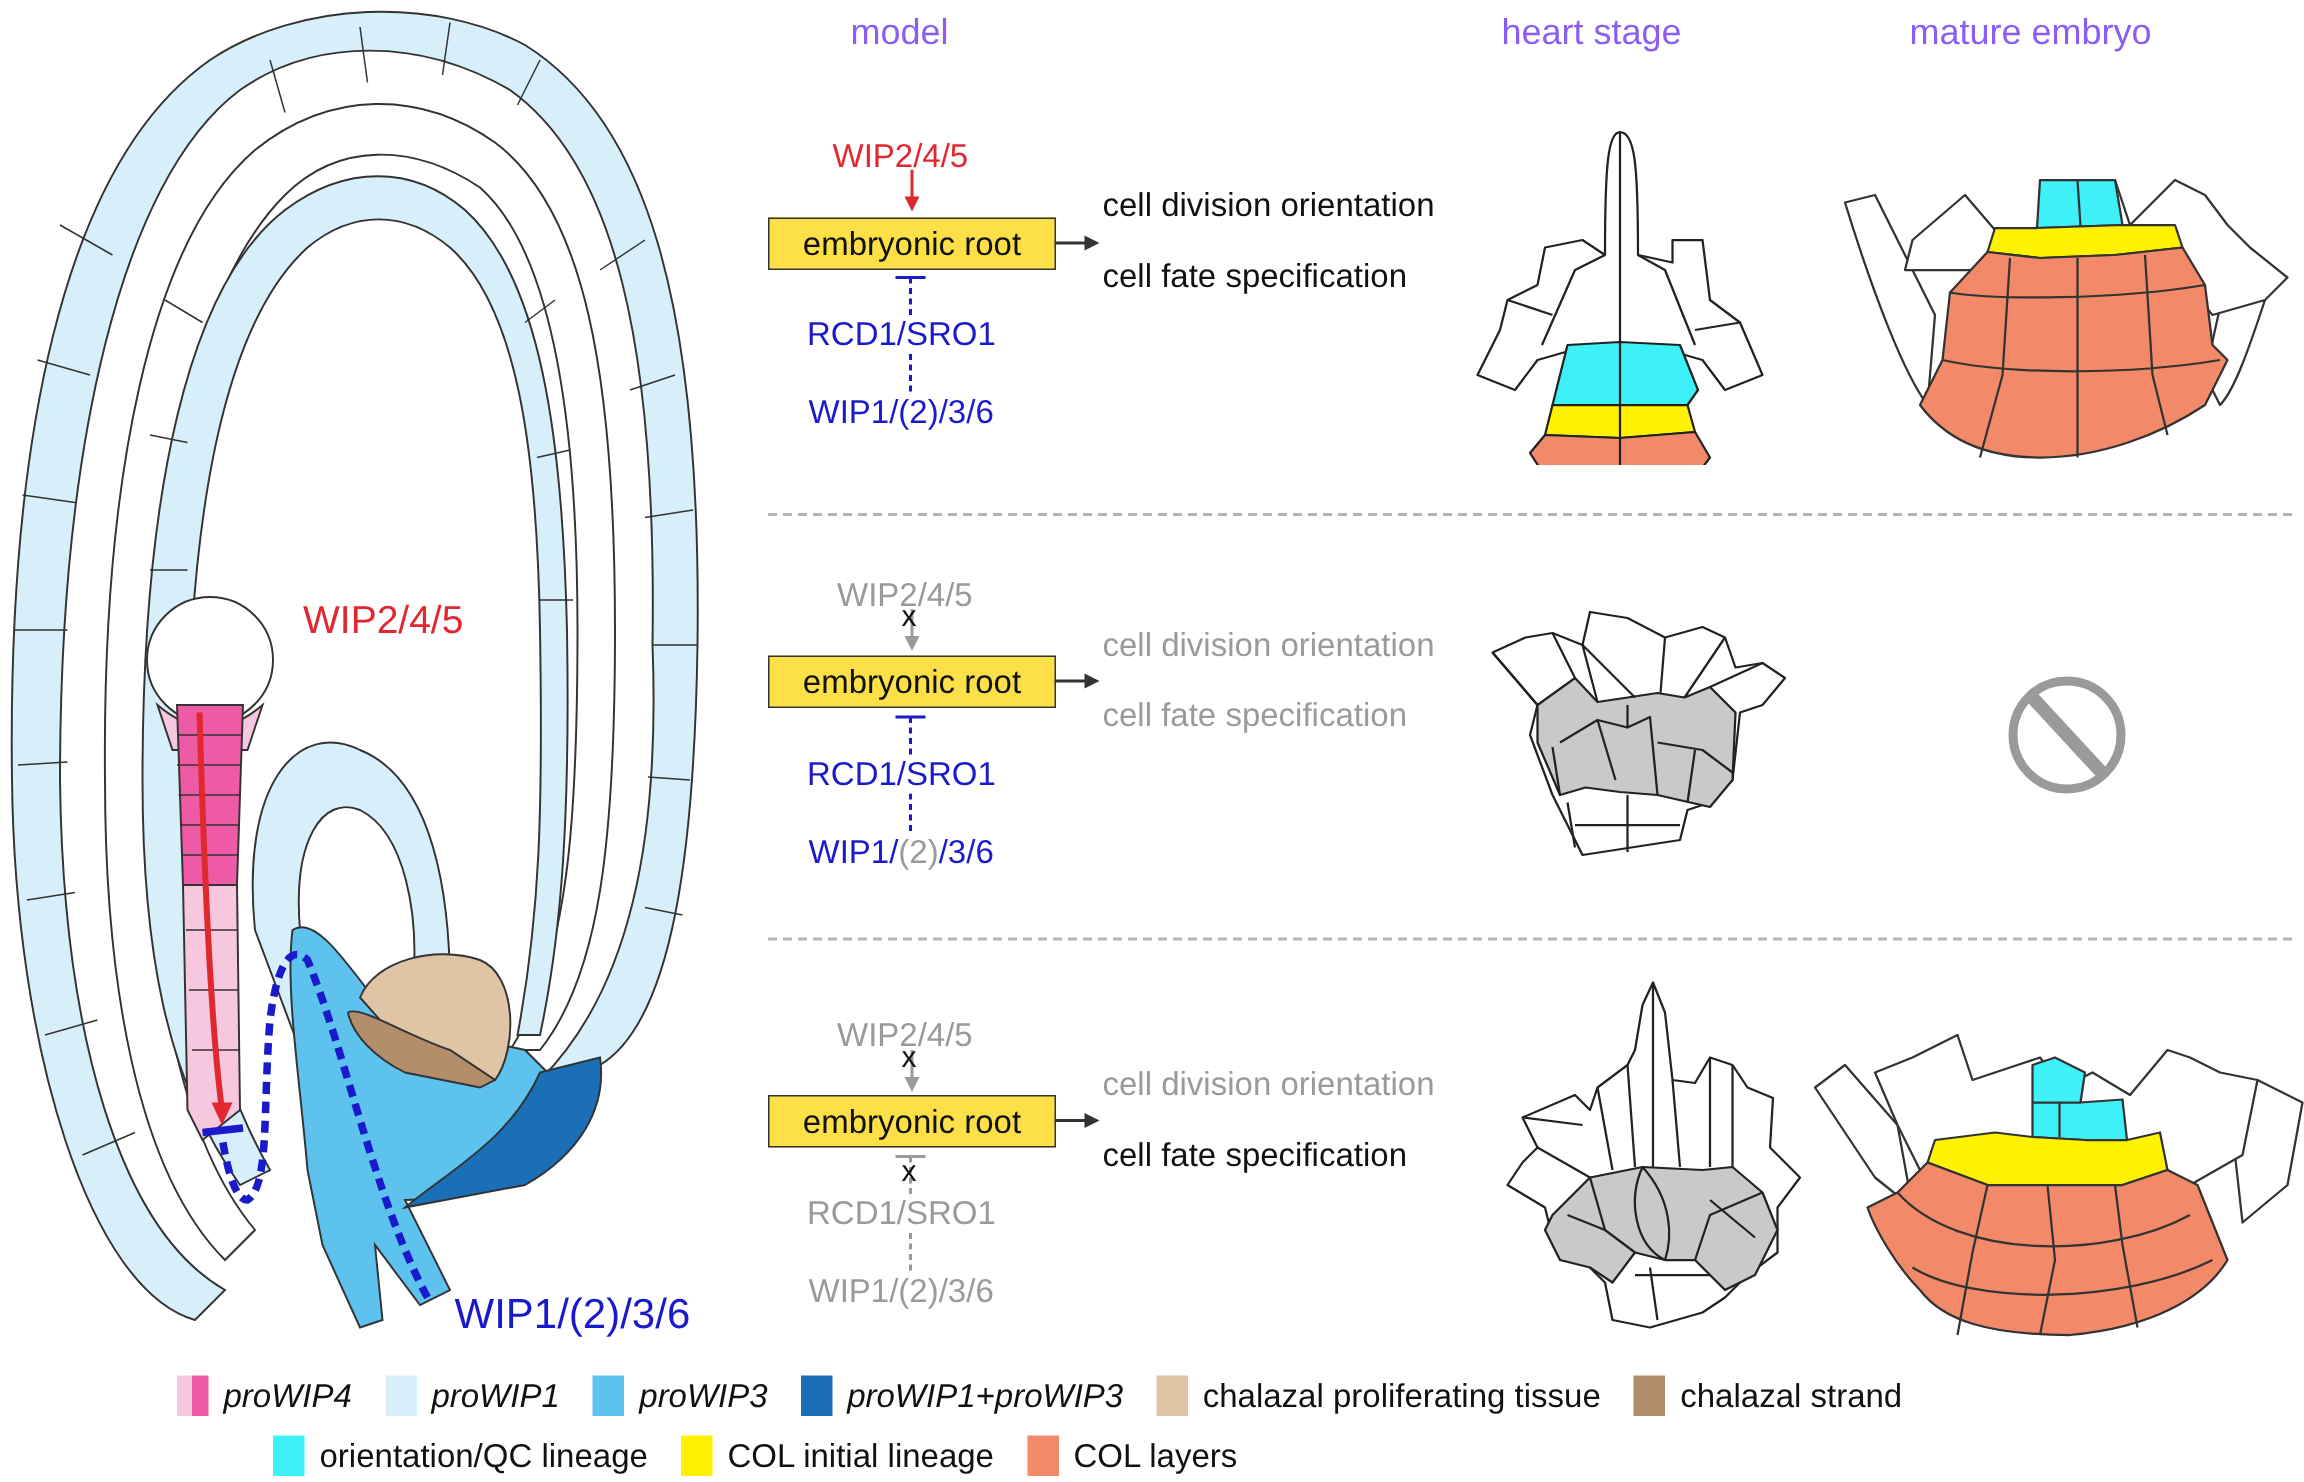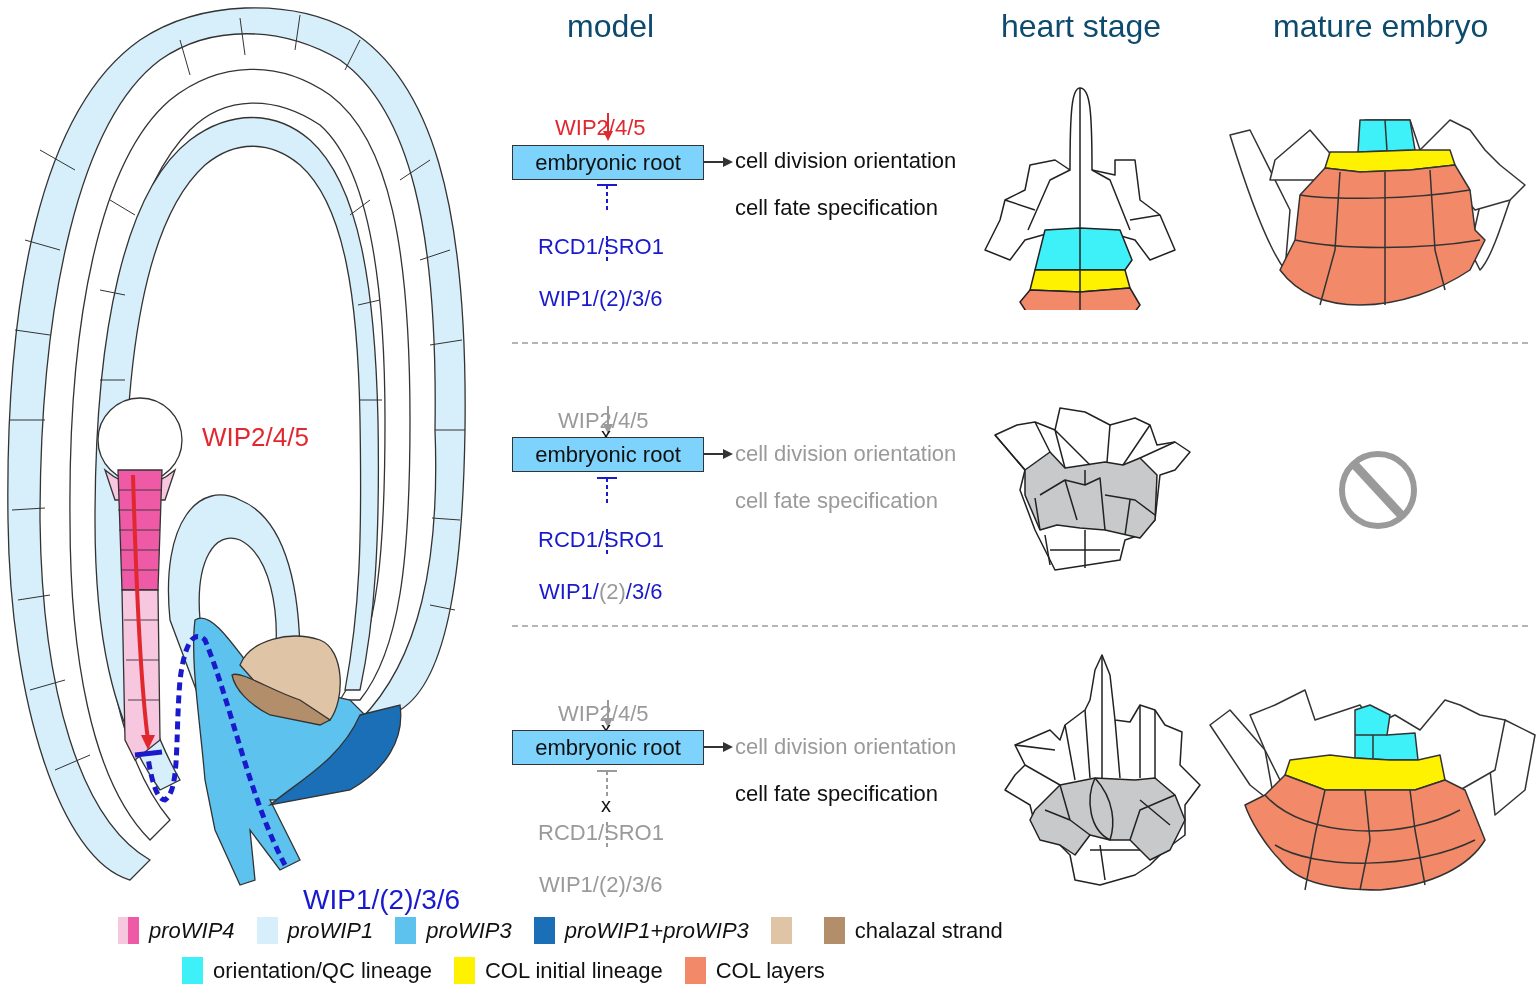--- a/index.html
+++ b/index.html
@@ -1,25 +1,25 @@
 <!DOCTYPE html>
 <html><head>
 <meta charset="utf-8">
 <style>
   html, body { margin:0; padding:0; background:#ffffff; }
   body { width:1536px; height:988px; position:relative; overflow:hidden;
          font-family:"Liberation Sans", sans-serif; }
   .abs { position:absolute; }
-  .hdr { font-size:32px; color:#0c4a6e; white-space:nowrap; }
-  .lbl { font-size:22px; white-space:nowrap;margin-top:24px; }
+  .hdr { font-size:24px; color:#8b5cf6; white-space:nowrap; }
+  .lbl { font-size:22px; white-space:nowrap; }
   .red { color:#e0282e; }
   .blue { color:#1a1acc; }
   .gray { color:#9a9a9a; }
   .black { color:#111; }
-  .box { border:1.5px solid #333; background:#7dd3fc; font-size:22px; color:#111;
+  .box { border:1.5px solid #333; background:#fde047; font-size:22px; color:#111;
          width:190px; height:33px; display:flex; align-items:center; justify-content:center; }
   .divider { position:absolute; left:512px; width:1016px; border-top:2px dashed #b5b5b5; height:0; }
   .legend-row { position:absolute; display:flex; align-items:center; gap:0; font-size:22px; color:#111; white-space:nowrap; }
   .legend-item { display:flex; align-items:center; margin-right:22px; }
   .swatch { width:21px; height:27px; margin-right:10px; display:inline-block; }
   .ital { font-style:italic; }
 </style>
 </head>
 <body>
 
@@ -238,20 +238,21 @@
   <div class="legend-item">
     <span class="swatch" style="background:#5ec2ee"></span>
     <span class="ital">proWIP3</span>
   </div>
   <div class="legend-item">
     <span class="swatch" style="background:#1b6fb7"></span>
     <span class="ital">proWIP1+proWIP3</span>
   </div>
   <div class="legend-item">
     <span class="swatch" style="background:#e0c4a6"></span>
+    <span>chalazal proliferating tissue</span>
   </div>
   <div class="legend-item">
     <span class="swatch" style="background:#b38e6b"></span>
     <span>chalazal strand</span>
   </div>
 </div>
 
 <div class="legend-row" style="left:182px;top:957px;">
   <div class="legend-item">
     <span class="swatch" style="background:#3ef0f7"></span>

